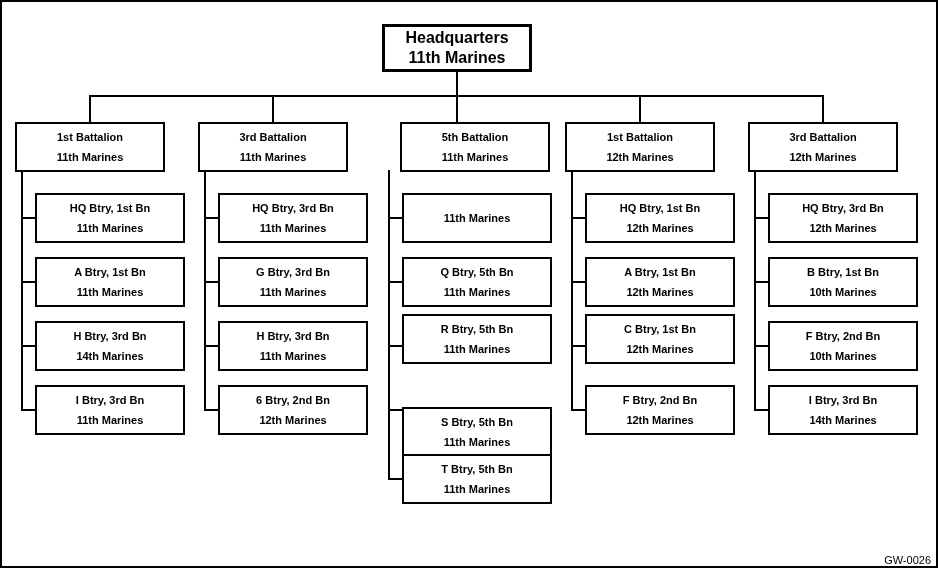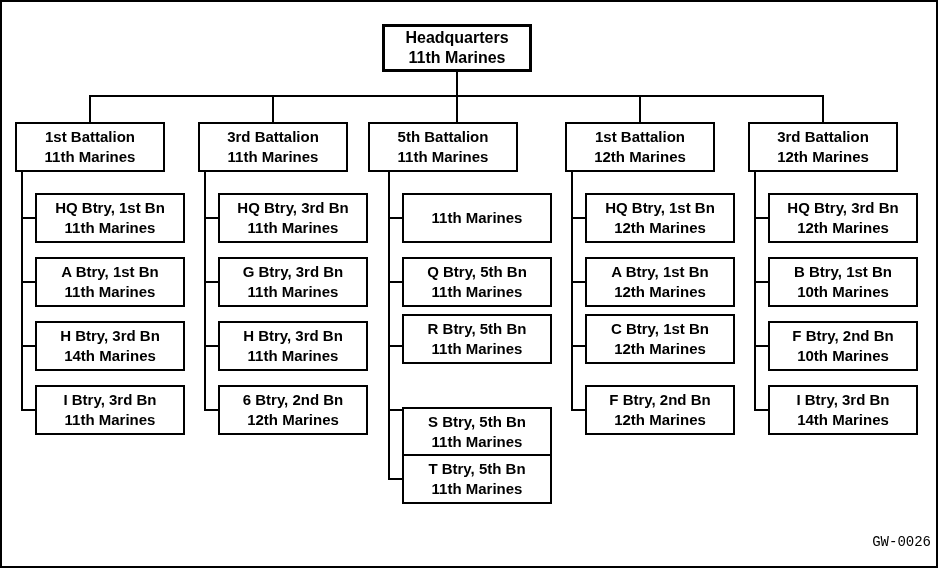--- a/index.html
+++ b/index.html
@@ -19,43 +19,42 @@
     width: 150px;
     height: 50px;
     background: #ffffff;
     border: 2px solid #000000;
     display: flex;
     flex-direction: column;
     align-items: center;
     justify-content: center;
     text-align: center;
     font-weight: bold;
-    font-size: 15px;
+    font-size: 11px;
     line-height: 20px;
     color: #000000;
     white-space: nowrap;
   }
   .node span { display: block; }
   .node.root {
     border-width: 3px;
     height: 48px;
     font-size: 16px;
   }
   .line {
     position: absolute;
     background: #000000;
   }
   .footer {
     position: absolute;
     right: 5px;
-    bottom: 16px;
-    font-size: 14px;
+    bottom: 0;
+    font-size: 11px;
     font-weight: normal;
     color: #000000;
-    font-family: Liberation Mono, monospace;
   }
 </style>
 </head>
 <body>
 
 <div class="frame">
 
   <div class="node root" style="left:380px;top:22px">
     <span>Headquarters</span>
     <span>11th Marines</span>
@@ -114,21 +113,21 @@
   </div>
   <div class="node" style="left:216px;top:319px">
     <span>H Btry, 3rd Bn</span>
     <span>11th Marines</span>
   </div>
   <div class="node" style="left:216px;top:383px">
     <span>6 Btry, 2nd Bn</span>
     <span>12th Marines</span>
   </div>
 
-  <div class="node" style="left:366px;top:120px">
+  <div class="node" style="left:398px;top:120px">
     <span>5th Battalion</span>
     <span>11th Marines</span>
   </div>
   <div class="line" style="left:386px;top:168px;width:2px;height:310px"></div>
   <div class="line" style="left:386px;top:215px;width:14px;height:2px"></div>
   <div class="line" style="left:386px;top:279px;width:14px;height:2px"></div>
   <div class="line" style="left:386px;top:343px;width:14px;height:2px"></div>
   <div class="line" style="left:386px;top:407px;width:14px;height:2px"></div>
   <div class="line" style="left:386px;top:476px;width:14px;height:2px"></div>
   <div class="node" style="left:400px;top:191px">

